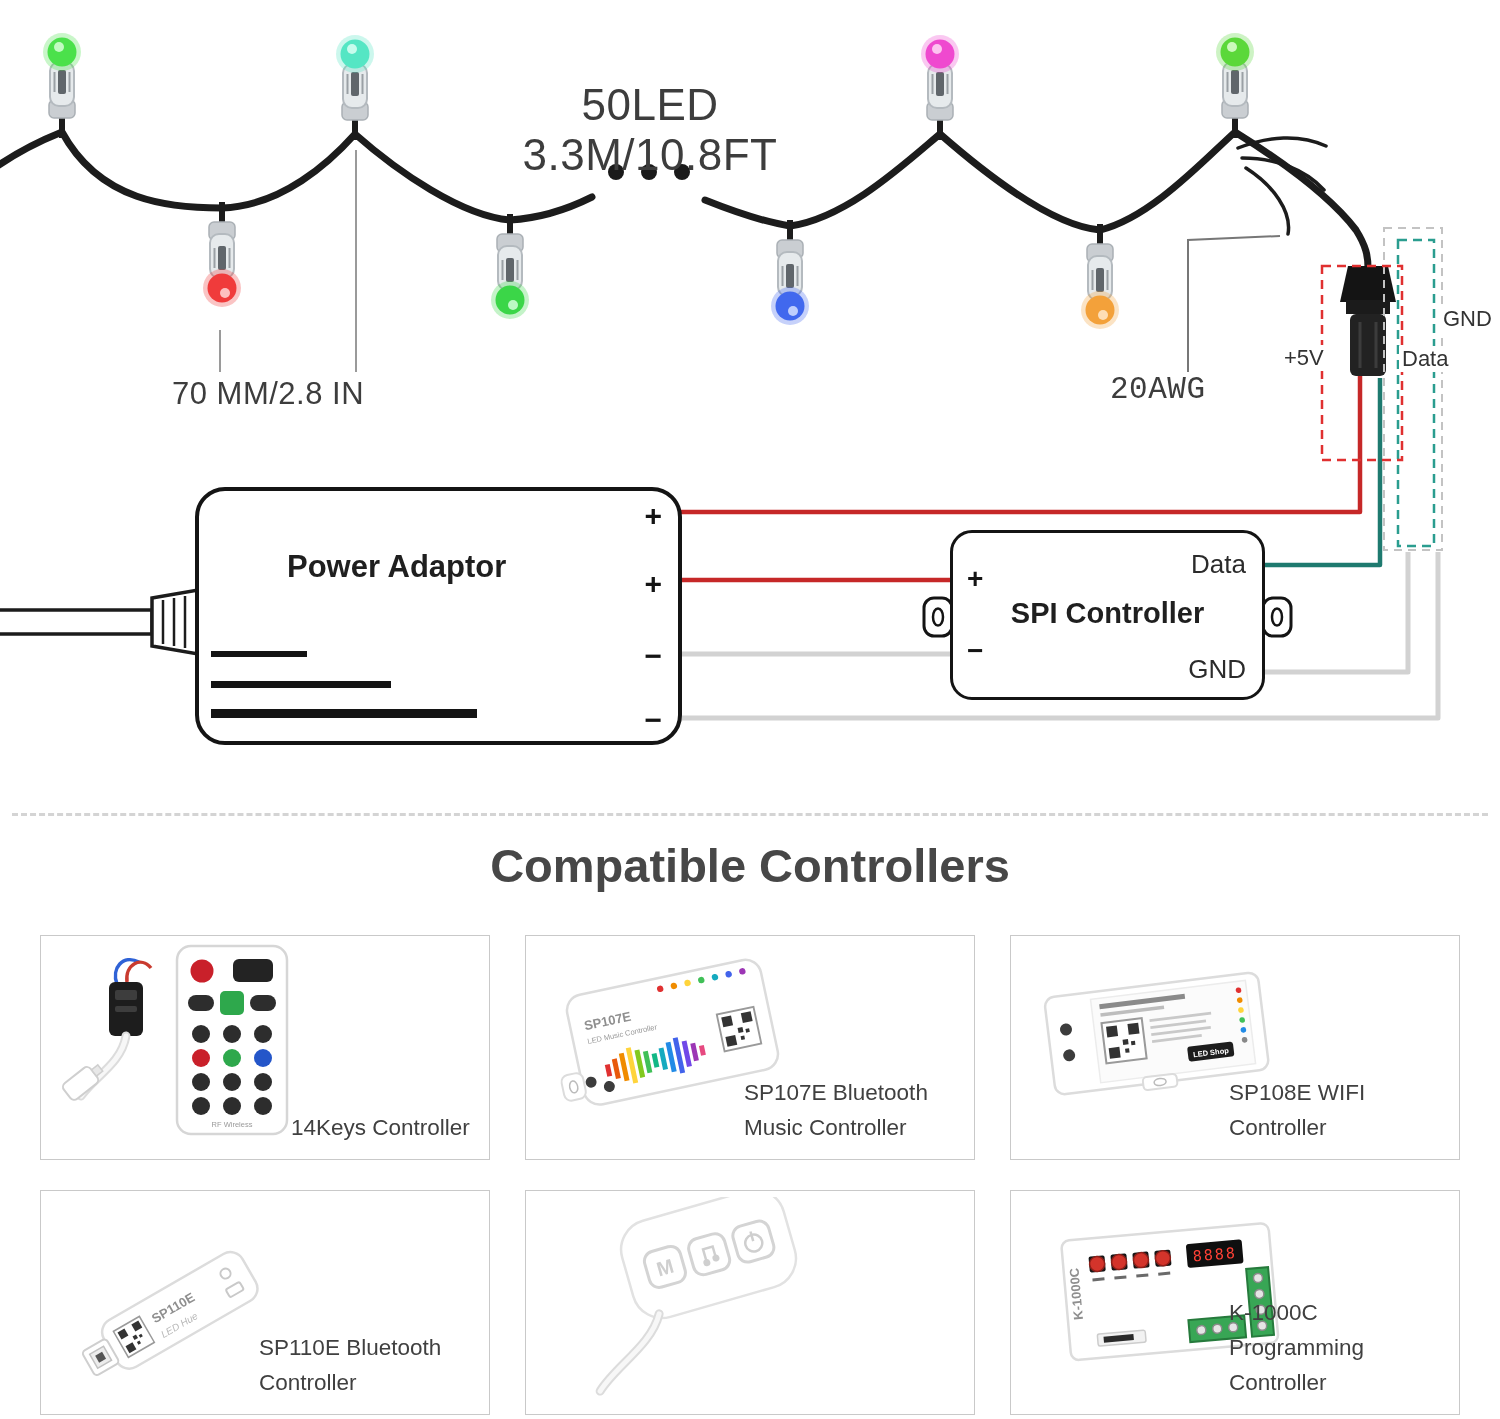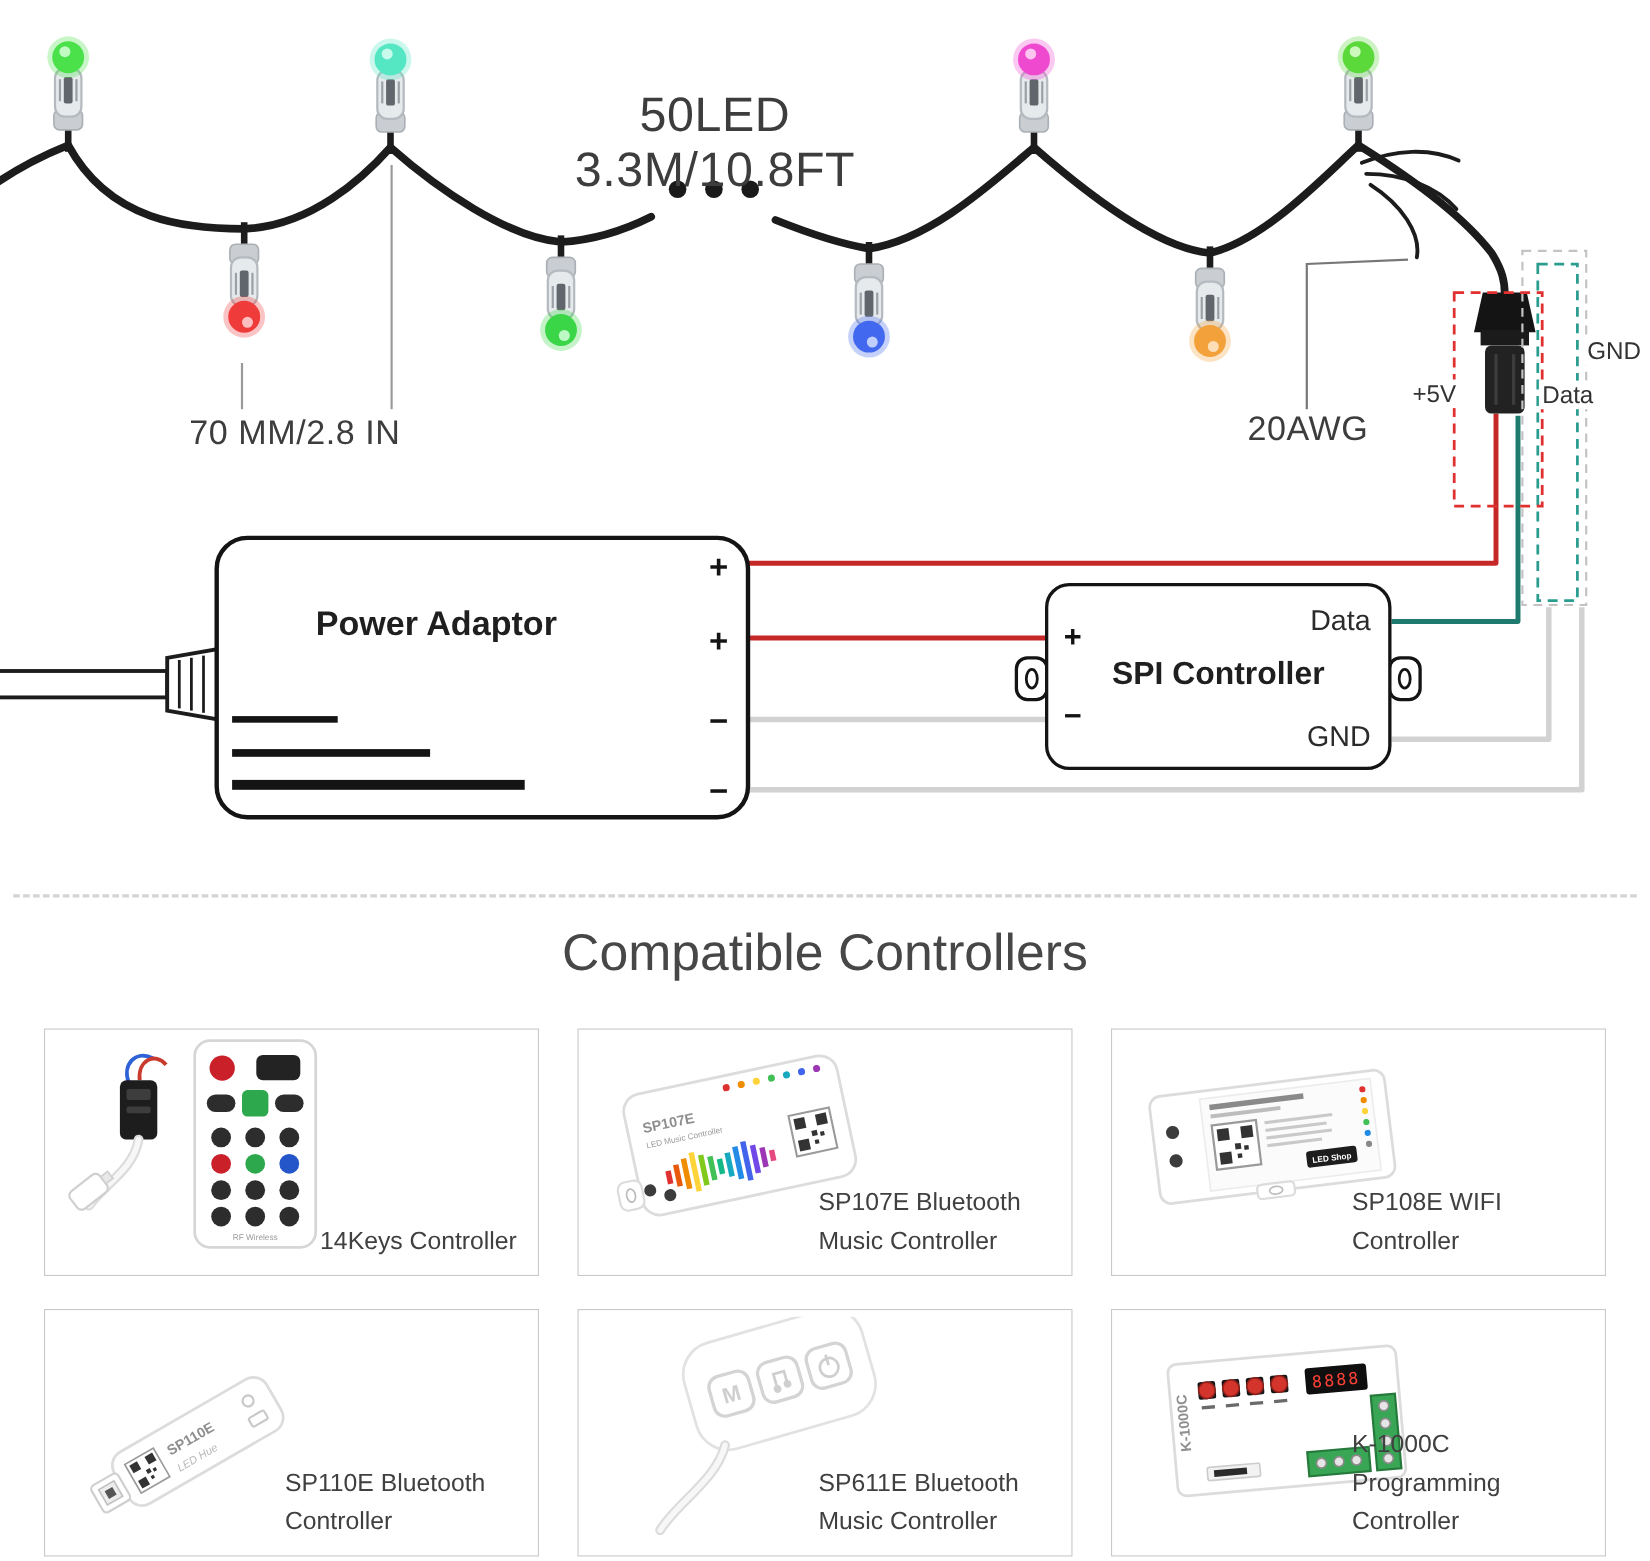--- a/index.html
+++ b/index.html
@@ -6,21 +6,21 @@
   body{font-family:"Liberation Sans",sans-serif;}
   .page{position:relative;width:1500px;height:1419px;background:#fff;overflow:hidden;}
   svg{font-family:"Liberation Sans",sans-serif;}
 
   
   .top-diagram{position:absolute;left:0;top:0;width:1500px;height:815px;}
   .diagram-svg{position:absolute;left:0;top:0;}
   .lbl{position:absolute;color:#3d3d3d;font-size:31px;letter-spacing:.5px;}
   .lbl-length{left:480px;top:80px;width:340px;text-align:center;font-size:44px;}
   .lbl-spacing{left:172px;top:376px;width:234px;text-align:left;}
-  .lbl-awg{left:1110px;top:372px;width:134px;text-align:right;}
+  .lbl-awg{left:1110px;top:372px;width:134px;text-align:left;font-family:Liberation Mono, monospace;}
   .lbl-s{position:absolute;font-size:22px;color:#333;background:#fff;padding:0 3px;line-height:1.2;}
   .lbl-5v{left:1281px;top:345px;}
   .lbl-data{left:1399px;top:346px;}
   .lbl-gnd{left:1440px;top:306px;}
 
   .power-box{position:absolute;left:195px;top:487px;width:487px;height:258px;border:4px solid #141414;border-radius:30px;background:#fff;box-sizing:border-box;}
   .power-title{position:absolute;left:88px;top:58px;font-size:31px;font-weight:bold;color:#1f1f1f;}
   .bar{position:absolute;left:12px;background:#141414;}
   .bar1{top:160px;width:96px;height:6px;}
   .bar2{top:190px;width:180px;height:7px;}
@@ -42,21 +42,21 @@
   .wire-teal{stroke:#1e7a6f;stroke-width:4.5;fill:none;stroke-linejoin:round;}
   .wire-gray{stroke:#d2d2d2;stroke-width:5;fill:none;stroke-linejoin:round;}
   .dash-red{fill:none;stroke:#e03030;stroke-width:2.5;stroke-dasharray:9 6;}
   .dash-teal{fill:none;stroke:#2a9d8f;stroke-width:2.5;stroke-dasharray:9 6;}
   .dash-gray{fill:none;stroke:#c3c3c3;stroke-width:2;stroke-dasharray:8 6;}
   .measure{stroke:#9a9a9a;stroke-width:2;}
   .leader{stroke:#777;stroke-width:2;fill:none;}
 
   
   .separator{position:absolute;top:813px;left:12px;right:12px;border-top:3px dashed #d4d4d4;}
-  .heading{position:absolute;top:838px;left:0;width:100%;margin:0;text-align:center;font-size:47px;font-weight:normal;color:#474747;}
+  .heading{position:absolute;top:838px;left:0;width:100%;margin:0;text-align:center;font-size:47px;font-weight:bold;color:#474747;}
   .cards{position:absolute;top:935px;left:40px;display:grid;grid-template-columns:repeat(3,450px);grid-auto-rows:225px;gap:30px 35px;}
   .card{position:relative;border:1.5px solid #c9c9c9;background:#fff;box-sizing:border-box;}
   .card-art{position:absolute;left:8px;top:6px;}
   .card-label{position:absolute;right:18px;bottom:13px;width:212px;font-size:22.5px;line-height:1.55;color:#404040;}
   .card:nth-child(1) .card-label{width:180px;}
 
   .cable-outer{stroke:#dcdcdc;stroke-width:9;fill:none;stroke-linecap:round;}
   .cable-inner{stroke:#f7f7f7;stroke-width:5;fill:none;stroke-linecap:round;}
   .w-blue{stroke:#2f62d6;stroke-width:3.5;fill:none;}
   .w-red{stroke:#c93b2f;stroke-width:3.5;fill:none;}
@@ -382,21 +382,20 @@
               <circle cx="90" cy="56" r="3.5" fill="#cfcfcf"></circle>
           </g>
           <g>
             <circle cx="130.5" cy="52" r="8.5" fill="none" stroke="#cfcfcf" stroke-width="2.5"></circle>
             <line x1="130.5" y1="40" x2="130.5" y2="50" stroke="#cfcfcf" stroke-width="2.5"></line>
           </g>
           <path class="cable-outer" d="M20,94 C4,122 -36,132 -58,152"></path>
           <path class="cable-inner" d="M20,94 C4,122 -36,132 -58,152"></path>
         </g>
       </svg>
-      <div class="card-label">SP611E Bluetooth Music Controller</div>
     </div>
 
     <div class="card">
       <svg class="card-art" width="300" height="207" viewBox="0 0 300 207">
         <g transform="translate(42,44) rotate(-5)">
           <rect width="208" height="120" rx="8" fill="#fff" stroke="#dcdcdc" stroke-width="2.5"></rect>
           <text transform="rotate(-90 15 80)" x="15" y="80" class="model-txt">K-1000C</text>
           <g>
             <rect x="26" y="18" width="16" height="16" rx="2" fill="#161616"></rect>
               <circle cx="34" cy="26" r="7.5" fill="#d3342b" stroke="#8f1f19" stroke-width="1.5"></circle>

